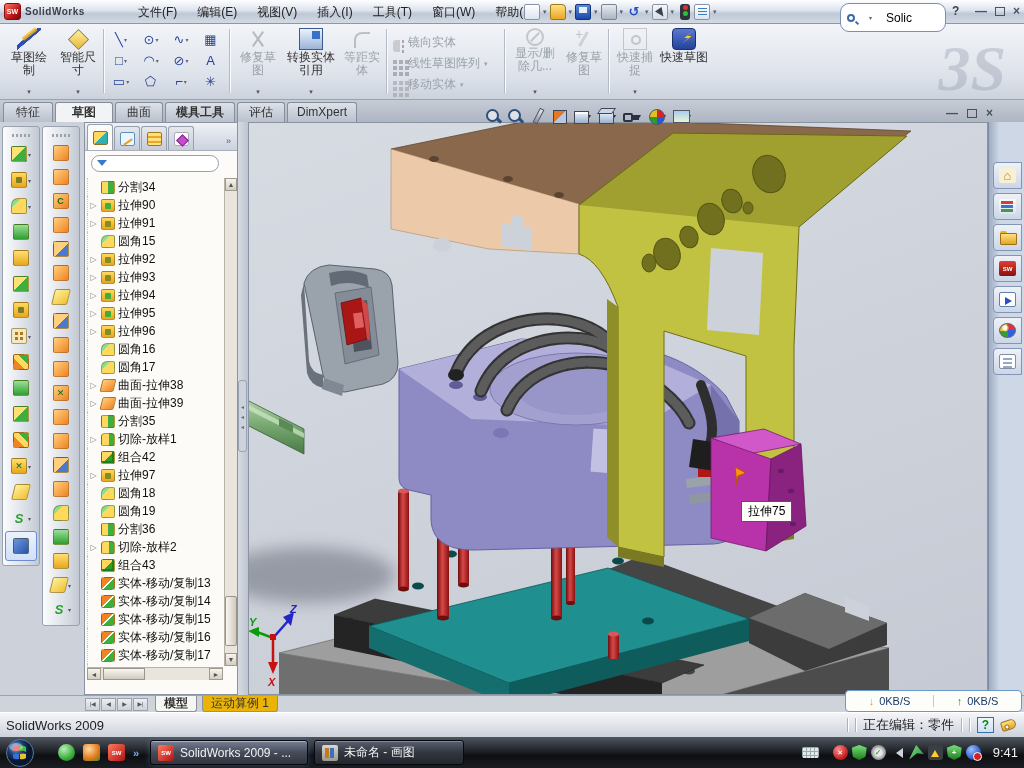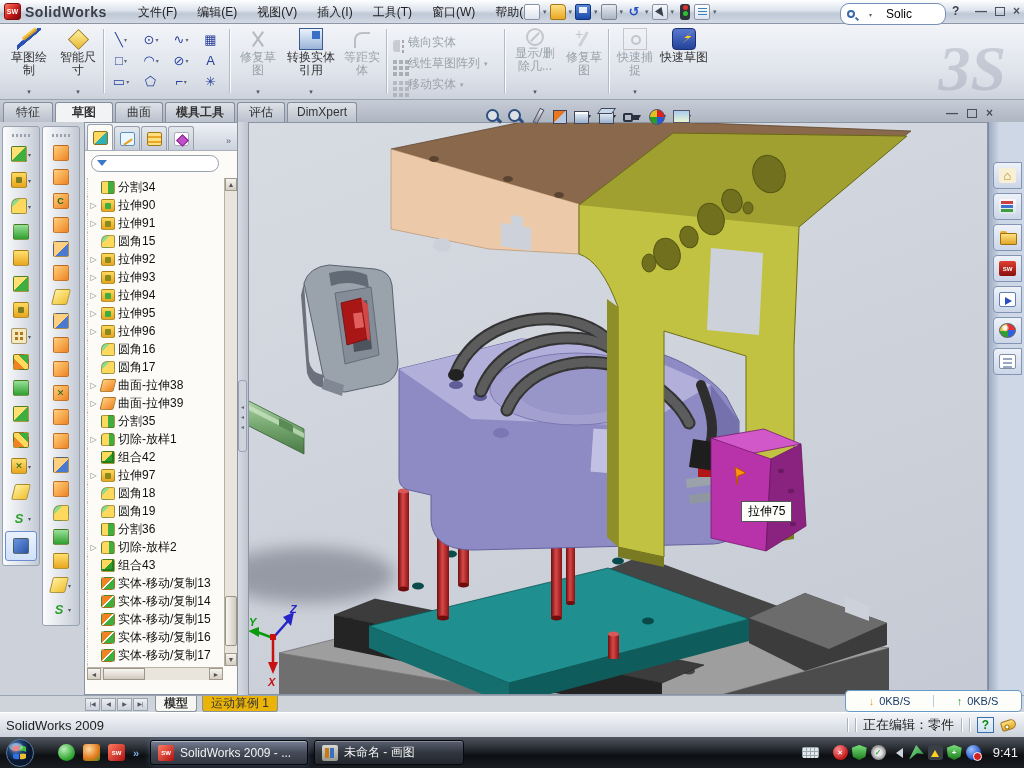--- a/index.html
+++ b/index.html
@@ -1,39 +1,39 @@
 <!DOCTYPE html>
 <html><head>
 <meta charset="utf-8">
 <style>
 *{margin:0;padding:0;box-sizing:border-box}
 html,body{width:1024px;height:768px;overflow:hidden;font-family:"Liberation Sans","DejaVu Sans",sans-serif;font-size:12px;background:#000;position:relative}
 
 #titlebar{position:absolute;left:0;top:0;width:1024px;height:24px;background:linear-gradient(#fdfeff,#dde3ec 45%,#bfc8d6 60%,#d3dae4);border-bottom:1px solid #8d97a8;z-index:40}
 #logo{position:absolute;left:4px;top:3px;display:flex;align-items:center;gap:4px}
 #logo .cube{width:17px;height:17px;border-radius:3px;background:linear-gradient(135deg,#ff7a60,#c01818 60%,#7a0808);color:#fff;font-size:7px;font-weight:bold;display:flex;align-items:center;justify-content:center;border:1px solid #801010}
-#logo .nm{font-size:14px;font-weight:bold;color:#3a3f48;letter-spacing:.5px}
+#logo .nm{font-size:10px;font-weight:bold;color:#3a3f48;letter-spacing:.5px}
 #menubar{position:absolute;left:128px;top:0;height:24px;display:flex}
 #menubar span{padding:0 10px;line-height:24px;color:#222}
 #qbar{position:absolute;left:524px;top:2px;height:20px;display:flex;align-items:center;gap:1px}
 .qi{width:16px;height:16px;position:relative;border-radius:2px}
 .qarr{font-size:7px;color:#5a6270;padding:0 2px}
 .qi-new{background:linear-gradient(#fff,#dde4ee);border:1px solid #8a94a8}
 .qi-open{background:linear-gradient(#ffe082,#e8a826);border:1px solid #a07818;border-radius:2px 4px 2px 2px}
 .qi-save{background:linear-gradient(#5a8ad8,#1a4aa8);border:1px solid #12327a}
 .qi-save::after{content:"";position:absolute;left:3px;top:2px;width:8px;height:6px;background:#e8eef8}
 .qi-print{background:linear-gradient(#e8ecf2,#aab4c2);border:1px solid #7a8494}
 .qi-undo{color:#2050c0;font-size:13px;font-weight:bold;line-height:15px;text-align:center}
 .qi-sel{border:1px solid #8a94a8;background:linear-gradient(#f4f6fa,#d8dee8)}
 .qi-sel::after{content:"";position:absolute;left:5px;top:3px;border:4px solid transparent;border-top:9px solid #3a4250;transform:rotate(-35deg)}
 .qi-light{background:#2e333c;border-radius:3px;width:10px;margin:0 3px}
 .qi-light i{display:block;width:5px;height:5px;border-radius:50%;margin:1px auto 0}
 .qi-opt{background:linear-gradient(#fff,#dce4f0);border:1px solid #8a94a8}
 .qi-opt::after{content:"";position:absolute;left:3px;top:3px;width:9px;height:1px;background:#3a80c0;box-shadow:0 3px 0 #3a80c0,0 6px 0 #3a80c0}
-#searchbox{position:absolute;left:840px;top:3px;width:106px;height:22px;background:#fff;border:1px solid #7890b8;border-radius:9px;display:flex;align-items:center;padding:0 6px;gap:14px}
+#searchbox{position:absolute;left:840px;top:3px;width:106px;height:29px;background:#fff;border:1px solid #7890b8;border-radius:9px;display:flex;align-items:center;padding:0 6px;gap:14px}
 #searchbox .mag{width:8px;height:8px;border:2px solid #3a6aaa;border-radius:50%;position:relative}
 #searchbox .mag::after{content:"";position:absolute;left:6px;top:6px;width:4px;height:2px;background:#3a6aaa;transform:rotate(45deg)}
 #searchbox .sarr{font-size:6px;color:#567}
 #tb-help{position:absolute;left:952px;top:4px;color:#3a4250;font-weight:bold}
 #winbtns{position:absolute;left:975px;top:4px;display:flex;gap:8px;color:#4a5260;font-weight:bold;font-size:12px}
 #winbtns .rst{width:10px;height:9px;border:1px solid #4a5260;position:relative;margin-top:3px}
 
 #ribbon{position:absolute;left:0;top:24px;width:1024px;height:76px;background:linear-gradient(#f2f4f8,#dde2ea 70%,#ccd2dc);border-bottom:1px solid #9aa3b0;z-index:30}
 #watermark{position:absolute;right:18px;top:8px;font-size:64px;font-style:italic;font-weight:bold;color:rgba(140,150,165,.35);font-family:"Liberation Serif",serif}
 .rbtn{position:absolute;top:3px;width:46px;height:69px;display:flex;flex-direction:column;align-items:center;text-align:center;color:#333;cursor:default}

